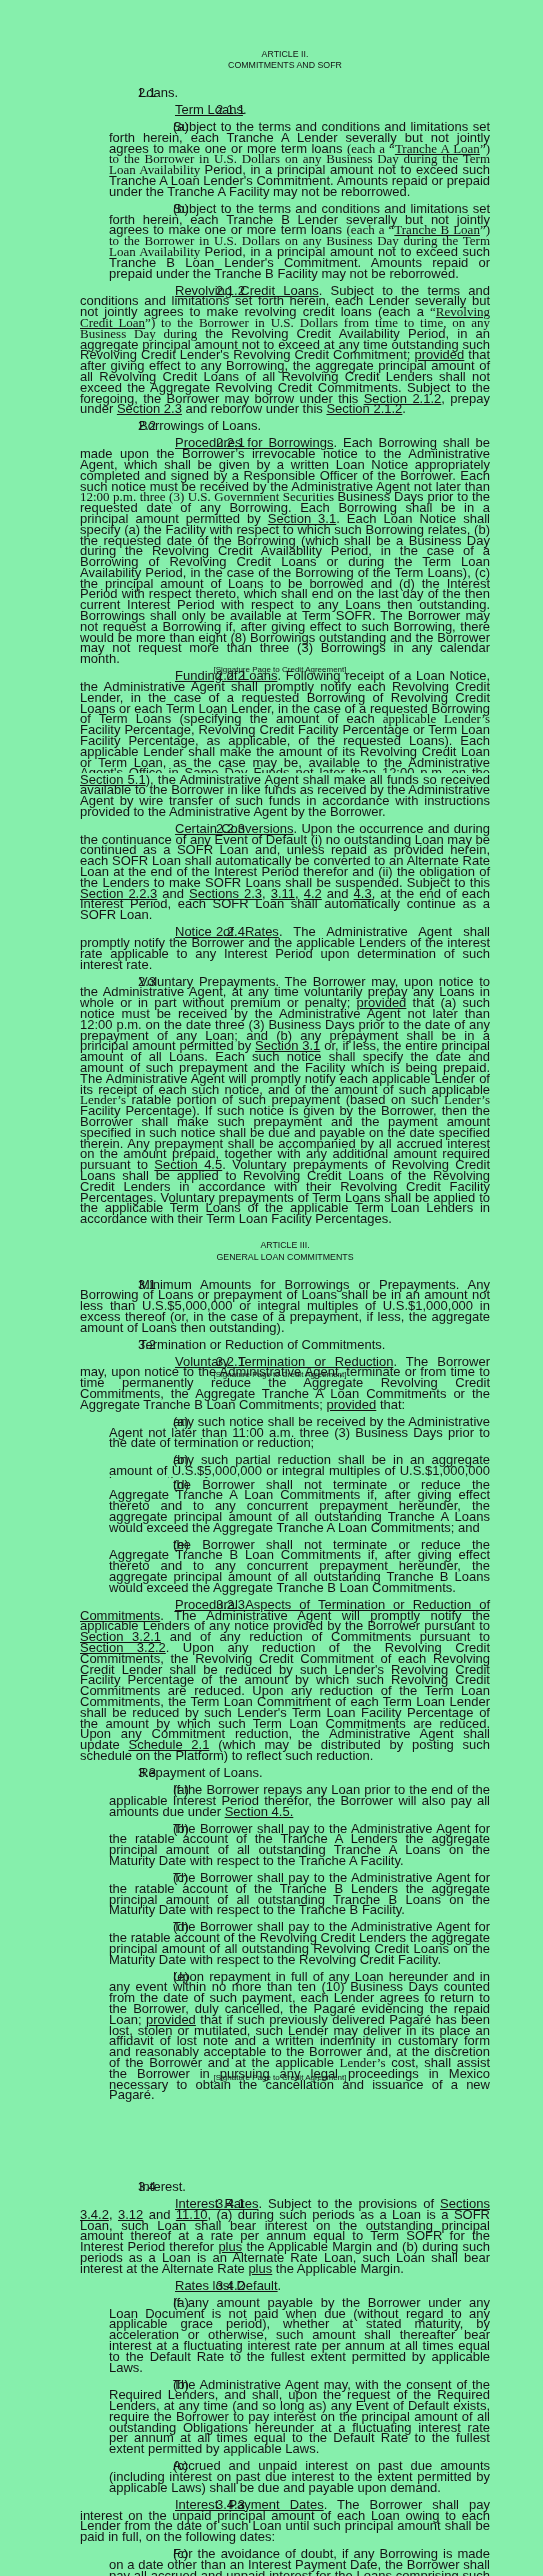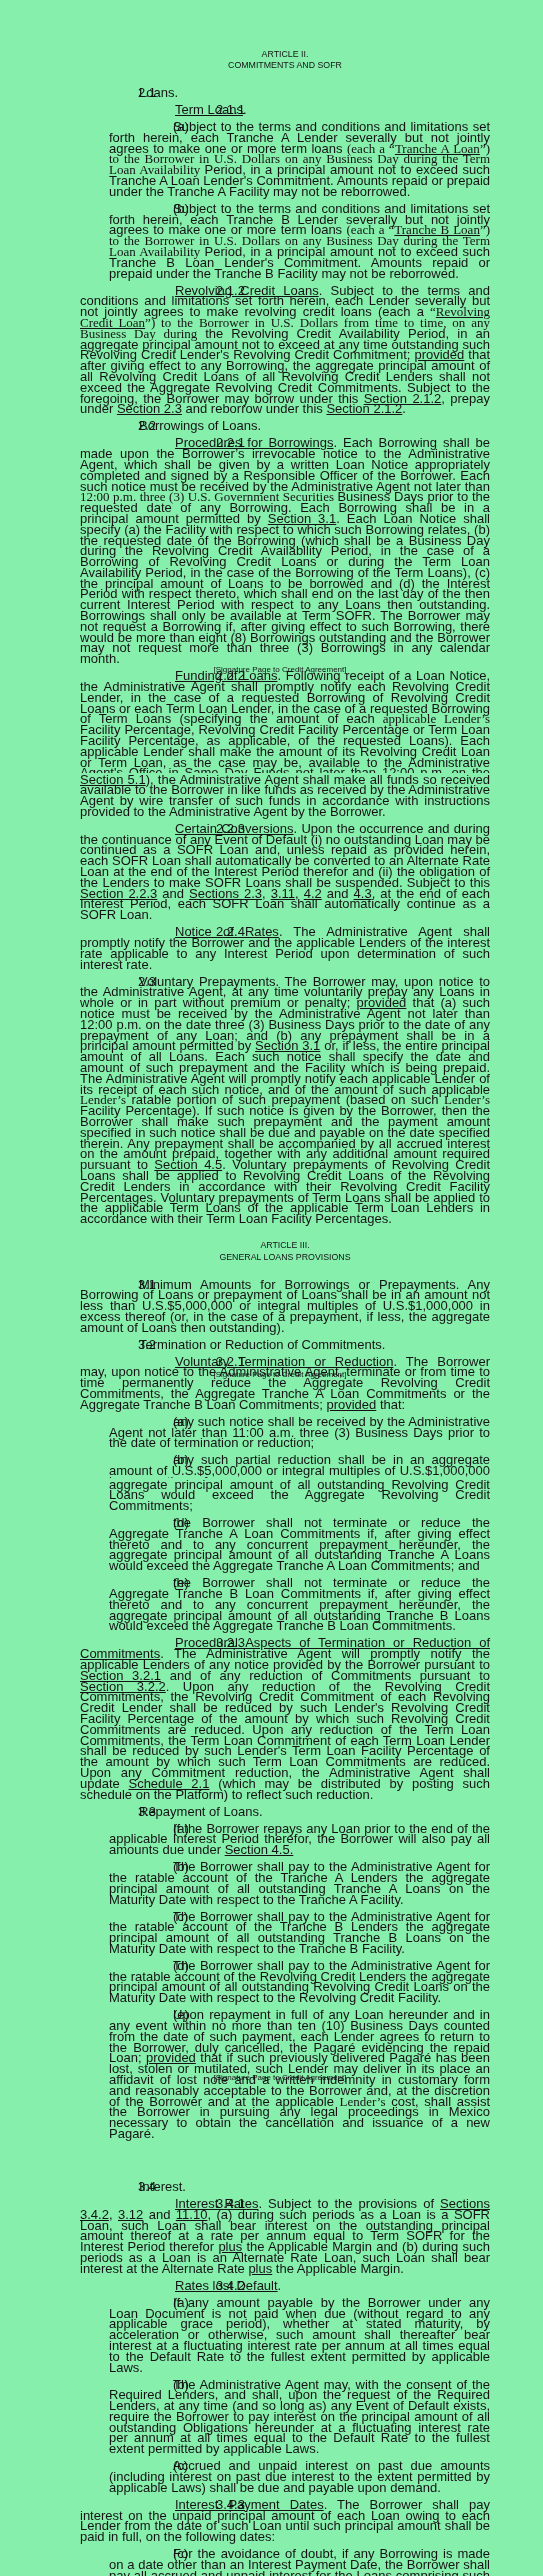--- a/index.html
+++ b/index.html
@@ -93,34 +93,33 @@
       <div class="sig">[Signature Page to Credit Agreement]</div>
     </section>
     <section class="page p2">
       <div class="content">
         <p class="cont"><span class="u">Section 5.1</span><span>), the Administrative Agent shall make all funds so received available to the Borrower in like funds as received by the Administrative Agent by wire transfer of such funds in accordance with instructions provided to the Administrative Agent by the Borrower.</span></p>
         <p class="sub"><span class="num">2.2.3</span><span class="u">Certain Conversions</span><span>. Upon the occurrence and during the continuance of any Event of Default (i) no outstanding Loan may be continued as a SOFR Loan and, unless repaid as provided herein, each SOFR Loan shall automatically be converted to an Alternate Rate Loan at the end of the Interest Period therefor and (ii) the obligation of the Lenders to make SOFR Loans shall be suspended.  Subject to this </span><span class="u">Section 2.2.3</span><span> and </span><span class="u">Sections 2.3</span><span>, </span><span class="u">3.11</span><span>, </span><span class="u">4.2</span><span> and </span><span class="u">4.3</span><span>, at the end of each Interest Period, each SOFR Loan shall automatically continue as a SOFR Loan.</span></p>
         <p class="sub"><span class="num">2.2.4</span><span class="u">Notice of Rates</span><span>.  The Administrative Agent shall promptly notify the Borrower and the applicable Lenders of the interest rate applicable to any Interest Period upon determination of such interest rate.</span></p>
         <p class="sec"><span class="num">2.3</span><span>Voluntary Prepayments.  The Borrower may, upon notice to the Administrative Agent, at any time voluntarily prepay any Loans in whole or in part without premium or penalty; </span><span class="u">provided</span><span> that (a) such notice must be received by the Administrative Agent not later than 12:00 p.m. on the date three (3) Business Days prior to the date of any prepayment of any Loan; and (b) any prepayment shall be in a principal amount permitted by </span><span class="u">Section 3.1</span><span> or, if less, the entire principal amount of all Loans.  Each such notice shall specify the date and amount of such prepayment and the Facility which is being prepaid.  The Administrative Agent will promptly notify each applicable Lender of its receipt of each such notice, and of the amount of such applicable </span><span class="sf">Lender’s</span><span> ratable portion of such prepayment (based on such </span><span class="sf">Lender’s</span><span> Facility Percentage).  If such notice is given by the Borrower, then the Borrower shall make such prepayment and the payment amount specified in such notice shall be due and payable on the date specified therein. Any prepayment shall be accompanied by all accrued interest on the amount prepaid, together with any additional amount required pursuant to </span><span class="u">Section 4.5</span><span>. Voluntary prepayments of Revolving Credit Loans shall be applied to Revolving Credit Loans of the Revolving Credit Lenders in accordance with their Revolving Credit Facility Percentages. Voluntary prepayments of Term Loans shall be applied to the applicable Term Loans of the applicable Term Loan Lenders in accordance with their Term Loan Facility Percentages.</span></p>
         <div class="art-head">
           <div>ARTICLE III.</div>
-          <div>GENERAL LOANS PROVISIONS</div>
+          <div>GENERAL LOAN COMMITMENTS</div>
         </div>
         <p class="sec"><span class="num">3.1</span><span>Minimum Amounts for Borrowings or Prepayments.  Any Borrowing of Loans or prepayment of Loans shall be in an amount not less than U.S.$5,000,000 or integral multiples of U.S.$1,000,000 in excess thereof (or, in the case of a prepayment, if less, the aggregate amount of Loans then outstanding).</span></p>
         <p class="sec"><span class="num">3.2</span><span>Termination or Reduction of Commitments.</span></p>
         <p class="sub"><span class="num">3.2.1</span><span class="u">Voluntary Termination or Reduction</span><span>.  The Borrower may, upon notice to the Administrative Agent, terminate or from time to time permanently reduce the Aggregate Revolving Credit Commitments, the Aggregate Tranche A Loan Commitments or the Aggregate Tranche B Loan Commitments; </span><span class="u">provided</span><span> that:</span></p>
         <p class="item"><span class="num">(a)</span><span>any such notice shall be received by the Administrative Agent not later than 11:00 a.m. three (3) Business Days prior to the date of termination or reduction;</span></p>
         <p class="item"><span class="num">(b)</span><span>any such partial reduction shall be in an aggregate amount of U.S.$5,000,000 or integral multiples of U.S.$1,000,000 in excess thereof;</span></p>
         <p class="item"><span class="num">(c)</span><span>the Borrower shall not terminate or reduce the Aggregate Revolving Credit Commitments if, after giving effect thereto and to any concurrent prepayment hereunder, the</span></p>
       </div>
       <div class="sig">[Signature Page to Credit Agreement]</div>
     </section>
     <section class="page p3">
       <div class="content">
-        <p class="cont-item"><span>aggregate principal amount of all outstanding Revolving Credit Loans would exceed the Aggregate Revolving Credit Commitments;</span></p>
         <p class="item"><span class="num">(d)</span><span>the Borrower shall not terminate or reduce the Aggregate Tranche A Loan Commitments if, after giving effect thereto and to any concurrent prepayment hereunder, the aggregate principal amount of all outstanding Tranche A Loans would exceed the Aggregate Tranche A Loan Commitments; and</span></p>
         <p class="item"><span class="num">(e)</span><span>the Borrower shall not terminate or reduce the Aggregate Tranche B Loan Commitments if, after giving effect thereto and to any concurrent prepayment hereunder, the aggregate principal amount of all outstanding Tranche B Loans would exceed the Aggregate Tranche B Loan Commitments.</span></p>
         <p class="sub"><span class="num">3.2.3</span><span class="u">Procedural Aspects of Termination or Reduction of Commitments</span><span>.  The Administrative Agent will promptly notify the applicable Lenders of any notice provided by the Borrower pursuant to </span><span class="u">Section 3.2.1</span><span> and of any reduction of Commitments pursuant to </span><span class="u">Section 3.2.2</span><span>. Upon any reduction of the Revolving Credit Commitments, the Revolving Credit Commitment of each Revolving Credit Lender shall be reduced by such Lender's Revolving Credit Facility Percentage of the amount by which such Revolving Credit Commitments are reduced. Upon any reduction of the Term Loan Commitments, the Term Loan Commitment of each Term Loan Lender shall be reduced by such Lender's Term Loan Facility Percentage of the amount by which such Term Loan Commitments are reduced. Upon any Commitment reduction, the Administrative Agent shall update </span><span class="u">Schedule 2.1</span><span> (which may be distributed by posting such schedule on the Platform) to reflect such reduction.</span></p>
         <p class="sec"><span class="num">3.3</span><span>Repayment of Loans.</span></p>
         <p class="item"><span class="num">(a)</span><span>If the Borrower repays any Loan prior to the end of the applicable Interest Period therefor, the Borrower will also pay all amounts due under </span><span class="u">Section 4.5.</span></p>
         <p class="item"><span class="num">(b)</span><span>The Borrower shall pay to the Administrative Agent for the ratable account of the Tranche A Lenders the aggregate principal amount of all outstanding Tranche A Loans on the Maturity Date with respect to the Tranche A Facility.</span></p>
         <p class="item"><span class="num">(c)</span><span>The Borrower shall pay to the Administrative Agent for the ratable account of the Tranche B Lenders the aggregate principal amount of all outstanding Tranche B Loans on the Maturity Date with respect to the Tranche B Facility.</span></p>
         <p class="item"><span class="num">(d)</span><span>The Borrower shall pay to the Administrative Agent for the ratable account of the Revolving Credit Lenders the aggregate principal amount of all outstanding Revolving Credit Loans on the Maturity Date with respect to the Revolving Credit Facility.</span></p>
         <p class="item"><span class="num">(e)</span><span>Upon repayment in full of any Loan hereunder and in any event within no more than ten (10) Business Days counted from the date of such payment, each Lender agrees to return to the Borrower, duly cancelled, the Pagaré evidencing the repaid Loan; </span><span class="u">provided</span><span> that if such previously delivered Pagaré has been lost, stolen or mutilated, such Lender may deliver in its place an affidavit of lost note and a written indemnity in customary form and reasonably acceptable to the Borrower and, at the discretion of the Borrower and at the applicable </span><span class="sf">Lender’s</span><span> cost, shall assist the Borrower in pursuing any legal proceedings in Mexico necessary to obtain the cancellation and issuance of a new Pagaré.</span></p>
       </div>

